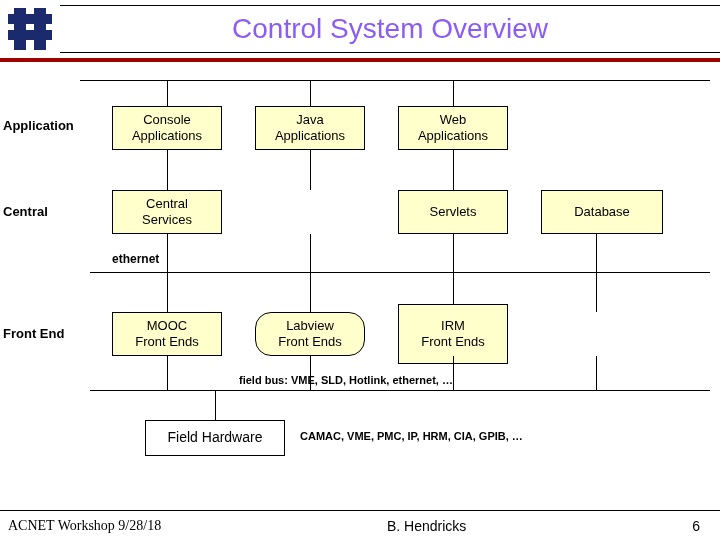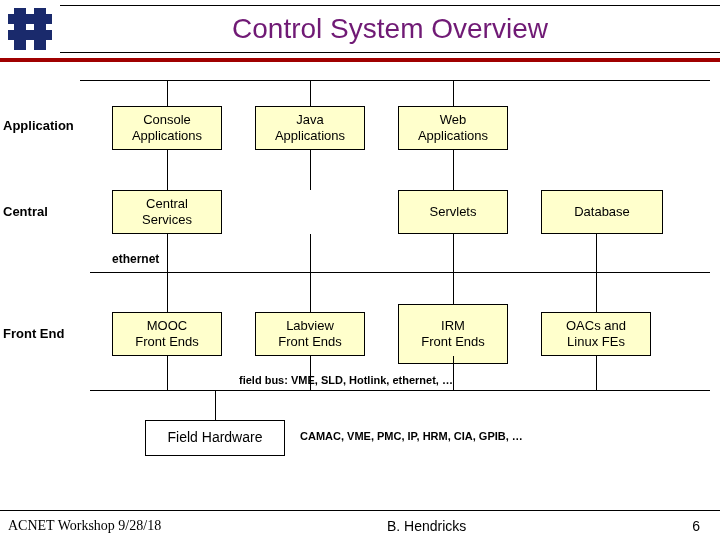--- a/index.html
+++ b/index.html
@@ -26,21 +26,21 @@
   .logo-box svg { display: block; }
   .title-bar {
     flex: 1;
     height: 48px;
     background: #fff;
     border-top: 1px solid #000;
     border-bottom: 1px solid #000;
     font-size: 28px;
     text-align: center;
     line-height: 46px;
-    color: #701a75;
+    color: #8b5cf6;
   }
   .red-line {
     position: absolute;
     left: 0;
     right: 0;
     top: 58px;
     height: 4px;
     background: #a00000;
   }
   .stage {
@@ -171,31 +171,27 @@
   <div class="vline" style="left:310px; top:206px; height:40px;"></div>
   <div class="vline" style="left:453px; top:206px; height:40px;"></div>
   <div class="vline" style="left:596px; top:206px; height:40px;"></div>
 
   <div class="row-label" style="left:3px; top:260px;">Front End</div>
 
   <div class="box" style="left:112px; top:246px; width:110px; height:44px;">
       <span style="white-space:pre-line">MOOC
 Front Ends</span>
     </div>
-  <div class="box" style="left:255px; top:246px; width:110px; height:44px;">
+  <div class="box" style="left:255px; top:246px; width:110px; height:44px;border-radius:16px;">
       <span style="white-space:pre-line">Labview
 Front Ends</span>
     </div>
   <div class="box" style="left:398px; top:238px; width:110px; height:60px;">
       <span style="white-space:pre-line">IRM
 Front Ends</span>
-    </div>
-  <div class="box" style="left:541px; top:246px; width:110px; height:44px;">
-      <span style="white-space:pre-line">OACs and
-Linux FEs</span>
     </div>
 
   <div class="vline" style="left:167px; top:290px; height:34px;"></div>
   <div class="vline" style="left:310px; top:290px; height:34px;"></div>
   <div class="vline" style="left:453px; top:290px; height:34px;"></div>
   <div class="vline" style="left:596px; top:290px; height:34px;"></div>
 
   <div class="note" style="left:198px; top:308px;margin-left:41px;">field bus: VME, SLD, Hotlink, ethernet, …</div>
 
   <div class="hline" style="left:90px; right:10px; top:324px;"></div>

